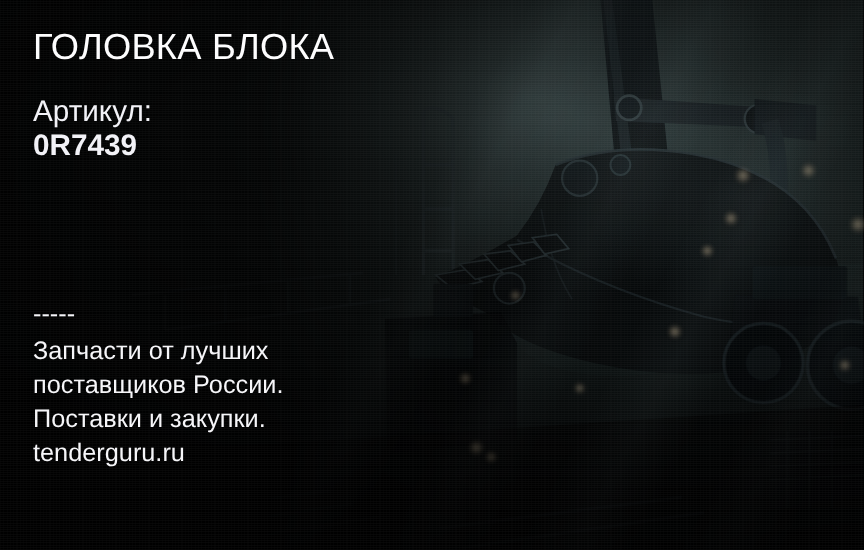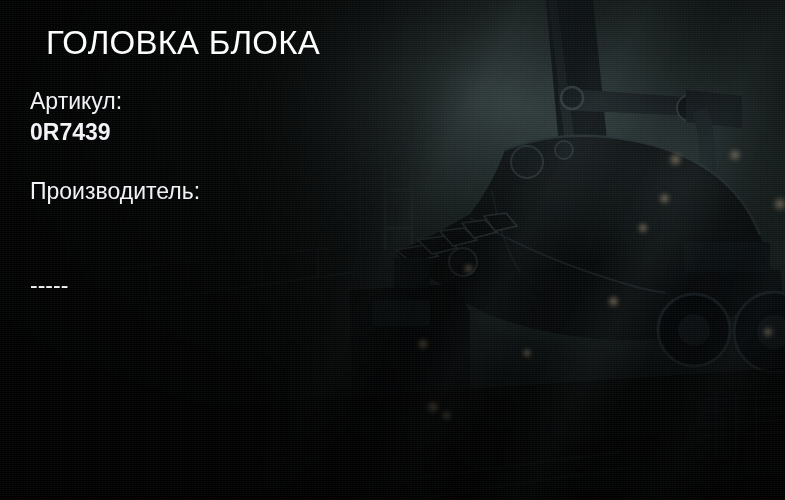--- a/index.html
+++ b/index.html
@@ -93,33 +93,33 @@
     left: 30px;
     top: 0;
     width: 420px;
     height: 500px;
     color: #ffffff;
   }
 
   .title {
     position: absolute;
     top: 24px;
-    left: 16px;
+    left: 0;
     font-size: 33px;
     line-height: 38px;
     font-weight: 400;
     letter-spacing: 0.2px;
     color: #fdfdfe;
     white-space: nowrap;
   }
 
   .block {
     position: absolute;
     left: 0;
-    font-size: 23px;
+    font-size: 27px;
     line-height: 31px;
     font-weight: 400;
     color: #f2f2f7;
     white-space: nowrap;
   }
   .block .val { display: block; font-weight: bold; }
 
   #block-article { top: 86px; }
   #block-maker   { top: 176px; }
 
@@ -309,20 +309,25 @@
   <div id="content">
 
     <div class="title">ГОЛОВКА БЛОКА</div>
 
     <div class="block" id="block-article">
       <span class="lbl">Артикул:</span>
       <span class="val">0R7439</span>
     </div>
 
     <div class="block" id="block-maker">
-      <span class="lbl">Производитель:</span>
     </div>
 
     <div class="divider">-----</div>
 
+    <div class="promo">
+      <div>Запчасти от лучших</div>
+      <div>поставщиков России.</div>
+      <div>Поставки и закупки.</div>
+      <div>tenderguru.ru</div>
+    </div>
 
   </div>
 </div>
 
 </body></html>

